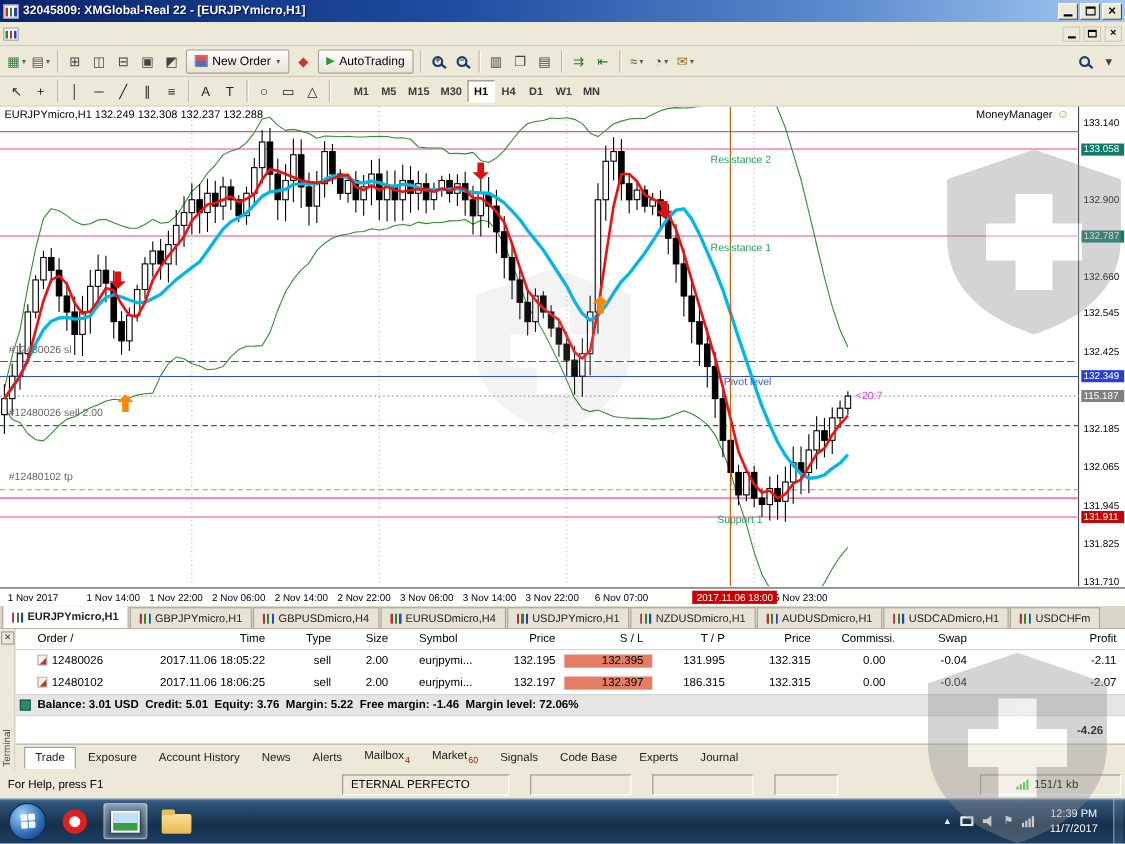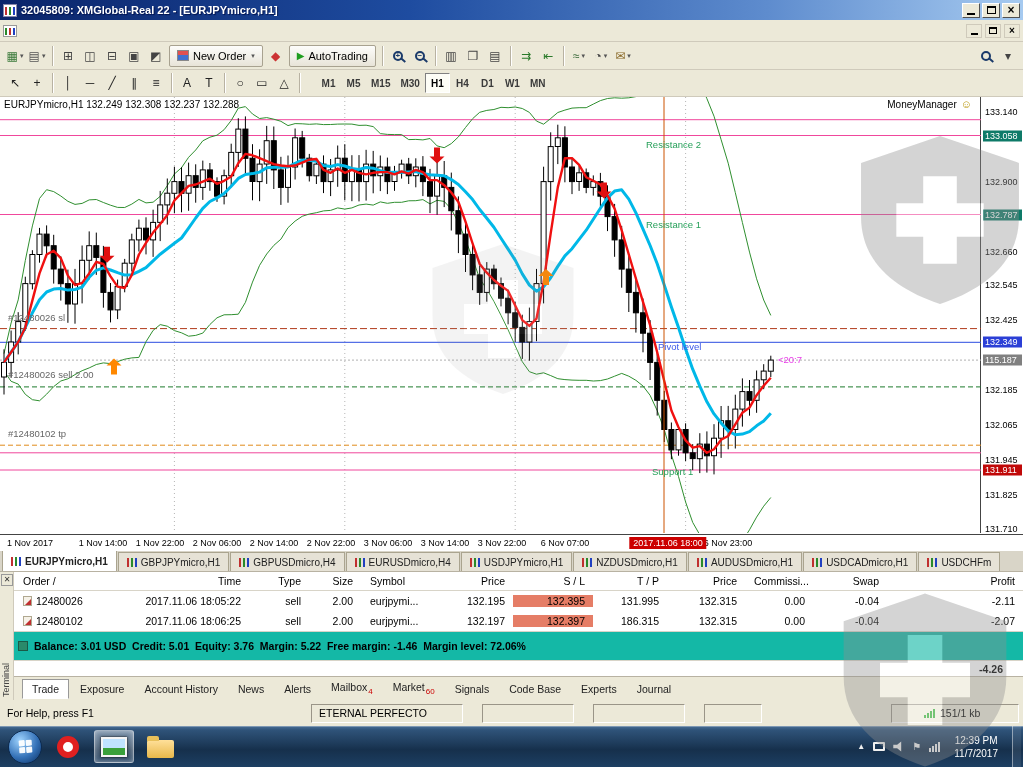--- a/index.html
+++ b/index.html
@@ -71,26 +71,26 @@
 .tabicon{width:10px;height:9px;background:linear-gradient(90deg,#c03030 0 2px,transparent 2px 4px,#2a8a2a 4px 6px,transparent 6px 8px,#2040c0 8px 10px);}
 
 
 .terminal{position:absolute;top:572px;left:0;width:1023px;height:128px;background:#fff;}
 .term-strip{position:absolute;left:0;top:0;width:14px;height:128px;background:#ece9d8;border-right:1px solid #cfcabb;}
 .term-close{position:absolute;left:1px;top:2px;width:12px;height:12px;font-size:8px;line-height:10px;text-align:center;background:#ece9d8;border:1px solid #999;color:#333;padding:0;}
 .term-vlabel{position:absolute;left:1px;bottom:3px;width:12px;height:56px;writing-mode:vertical-rl;transform:rotate(180deg);font-size:9px;color:#444;}
 .term-body{position:absolute;left:14px;top:0;right:0;}
 .trow{display:grid;grid-template-columns:90px 145px 60px 52px 80px 72px 80px 74px 78px 68px 74px 1fr;align-items:center;height:20px;font-size:10.5px;color:#000;}
 .term-header{height:19px;border-bottom:1px solid #d8d4c8;}
-.cell{padding:0 8px 0 9px;text-align:right;white-space:nowrap;overflow:hidden;}
+.cell{padding:0 8px 0 20px;text-align:right;white-space:nowrap;overflow:hidden;}
 .cell.l{text-align:left;}
 .cell.hl{background:#e57d66;}
 .ordicon{display:inline-block;width:9px;height:10px;background:#f6f2e8;border:1px solid #b0a890;margin-right:4px;position:relative;vertical-align:-1px;}
 .ordicon::after{content:"";position:absolute;right:0;bottom:0;border-style:solid;border-width:0 0 6px 6px;border-color:transparent transparent #c03030 transparent;}
-.term-balance{display:flex;align-items:center;height:30px;background:#14b8a6;border-top:1px solid #d8d4c8;border-bottom:1px solid #d8d4c8;font-weight:bold;font-size:10.5px;padding-left:4px;gap:6px;color:#000;}
+.term-balance{display:flex;align-items:center;height:20px;background:#e5e5e5;border-top:1px solid #d8d4c8;border-bottom:1px solid #d8d4c8;font-weight:bold;font-size:10.5px;padding-left:4px;gap:6px;color:#000;}
 .bal-label{white-space:pre;}
 .balicon{width:10px;height:10px;background:#2a8a6a;border:1px solid #1a5a46;flex:none;}
 .term-balance .profit{margin-left:auto;padding-right:20px;margin-top:45px;}
 .term-tabs{position:absolute;left:14px;right:0;bottom:0;height:24px;background:#ece9d8;border-top:1px solid #b8b2a2;display:flex;align-items:center;gap:2px;padding:0 8px;font-size:10.5px;color:#222;}
 .ttab{padding:3px 9px;position:relative;white-space:nowrap;}
 .ttab.active{background:#fff;border:1px solid #999;border-bottom-color:#fff;}
 .badge{color:#cc0000;font-size:8px;vertical-align:sub;margin-left:1px;}
 
 
 .statusbar{position:absolute;top:700px;left:0;width:1023px;height:26px;background:#ece9d8;display:flex;align-items:center;padding:2px 4px;gap:19px;font-size:10.5px;color:#000;}

